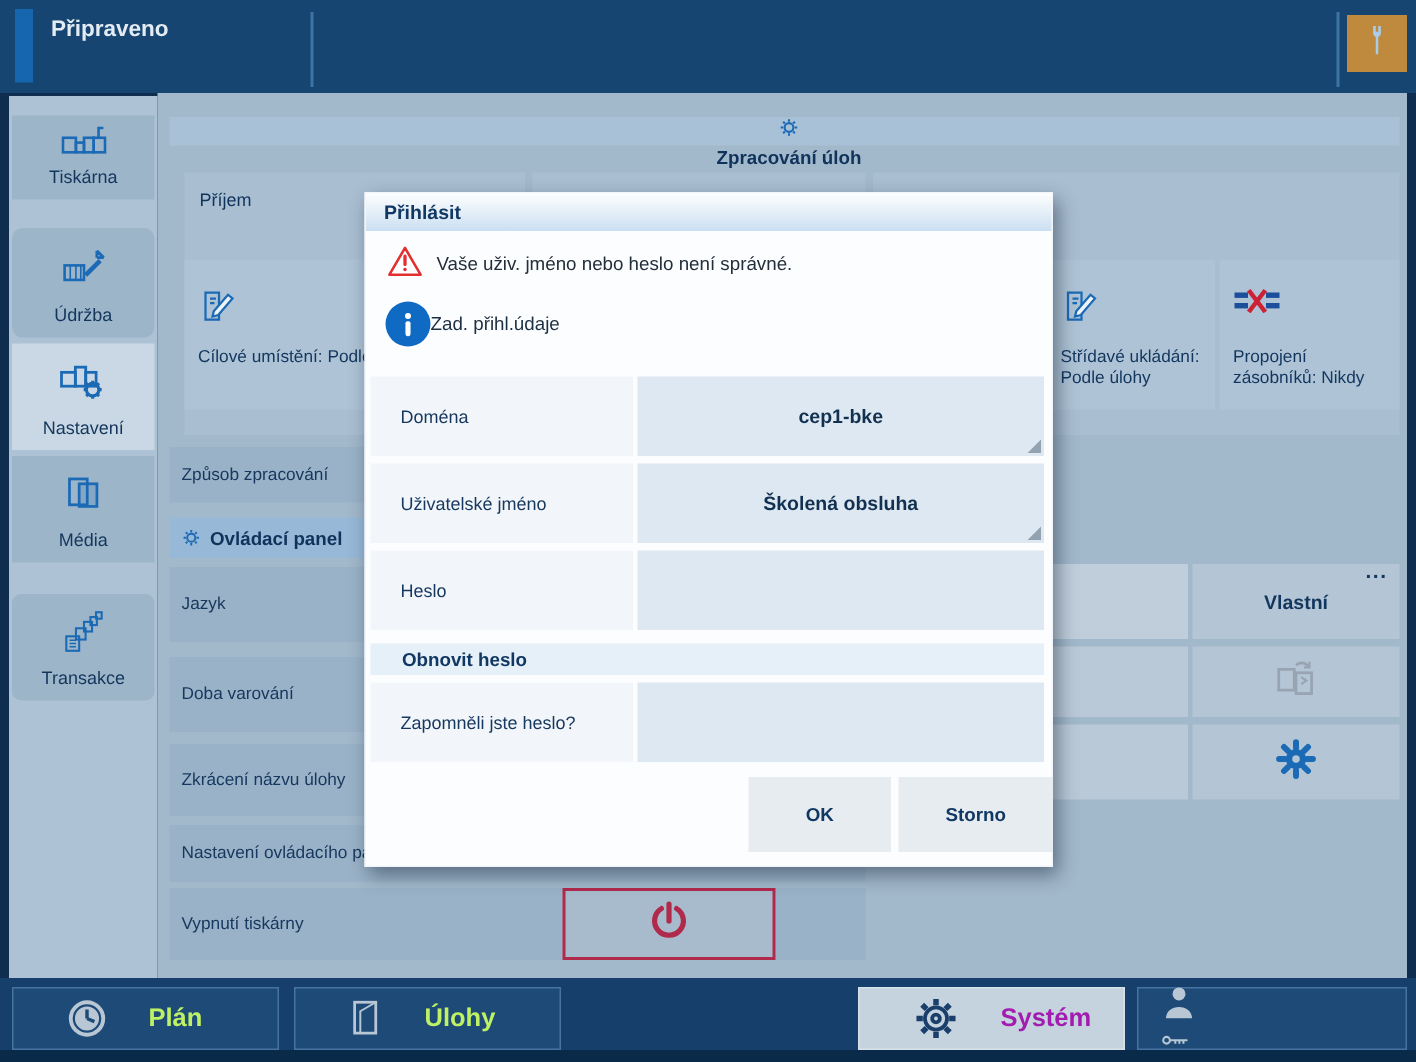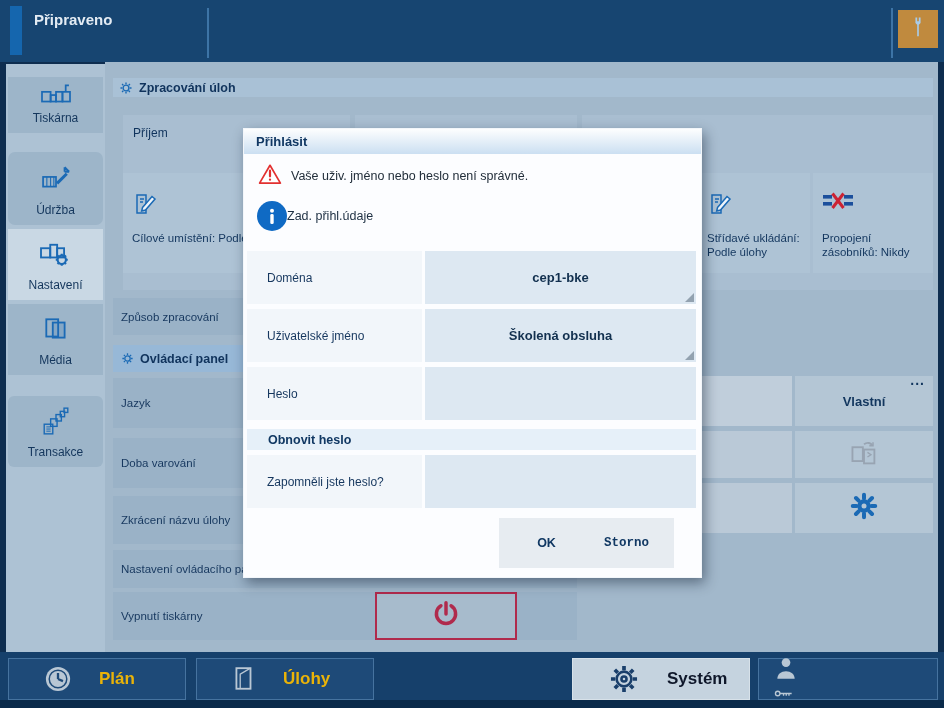--- a/index.html
+++ b/index.html
@@ -26,21 +26,21 @@
   .side-item.selected{background:#c9d8e4;}
   #side-item-0{top:13px;height:56px;}
   #side-item-1{top:88px;height:73px;border-radius:7px;}
   #side-item-2{top:165px;height:71px;}
   #side-item-3{top:240px;height:71px;}
   #side-item-4{top:332px;height:71px;border-radius:6px;}
 
   #content{left:105px;top:62px;width:833px;height:590px;background:#a2b8cb;}
   
   #section-bar{left:8px;top:16px;width:820px;height:19px;background:#a9c1d6;
-      display:flex;align-items:center;gap:6px;padding-left:6px;box-sizing:border-box;}
+      display:flex;align-items:center;gap:6px;padding-left:6px;box-sizing:border-box;flex-direction:column;}
   #section-bar span{font-size:12.5px;font-weight:bold;color:#10335c;}
 
   .panel{position:absolute;top:53px;height:175px;background:#a9bed1;}
   #panel-1{left:18px;width:227px;}
   #panel-2{left:250px;width:222px;}
   #panel-3{left:477px;width:351px;}
   #receive-title{left:28px;top:64px;font-size:12px;font-weight:normal;color:#10335c;}
 
   .card{position:absolute;top:111px;height:100px;background:#aec3d5;cursor:pointer;
         box-sizing:border-box;padding:18px 8px 0 9px;}
@@ -102,31 +102,31 @@
       border-left:9px solid transparent;border-bottom:9px solid #93a2b0;}
   #fld-l1,#fld-v1{top:122px;} #fld-l2,#fld-v2{top:180px;} #fld-l3,#fld-v3{top:238px;}
   #dlg-band{left:3px;top:300px;width:449px;height:21px;background:#e6f0f9;
       display:flex;align-items:center;padding-left:21px;box-sizing:border-box;
       font-size:12.5px;font-weight:bold;color:#113863;}
   #fld-l4,#fld-v4{top:326px;}
   .dlg-btn{position:absolute;top:389px;height:50px;background:#e7ecf1;cursor:pointer;
       display:flex;align-items:center;justify-content:center;
       font-size:12.5px;font-weight:bold;color:#113863;}
   #btn-ok{left:255px;width:95px;}
-  #btn-storno{left:335px;width:95px;font-family:Liberation Mono, monospace;}
+  #btn-storno{left:355px;width:103px;}
 
   
   #bottomnav{left:0;top:652px;width:944px;height:48px;background:#16406b;}
   #bottom-strip{left:0;top:700px;width:944px;height:8px;background:#0a2a4a;}
   .tab{position:absolute;top:6px;height:42px;background:#1e4a78;border:1px solid #46739f;
       box-sizing:border-box;display:flex;align-items:center;cursor:pointer;}
-  .tab .tab-label{font-size:17px;font-weight:bold;color:#eab308;margin-left:26px;}
+  .tab .tab-label{font-size:17px;font-weight:bold;color:#bef264;margin-left:26px;}
   .tab .icn{margin-left:34px;display:flex;align-items:center;}
   .tab.selected{background:#c5d3df;border-color:#d7e1e9;}
-  .tab.selected .tab-label{color:#0f172a;}
+  .tab.selected .tab-label{color:#a21caf;}
   #tab-plan{left:8px;width:178px;}
   #tab-ulohy{left:196px;width:178px;}
   #tab-zasobniky{left:384px;width:178px;}
   #tab-system{left:572px;width:178px;}
   #tab-user{left:758px;width:180px;}
   #tab-user .usr{margin-left:14px;display:flex;flex-direction:column;align-items:flex-start;}
 </style>
 </head>
 <body>
 

